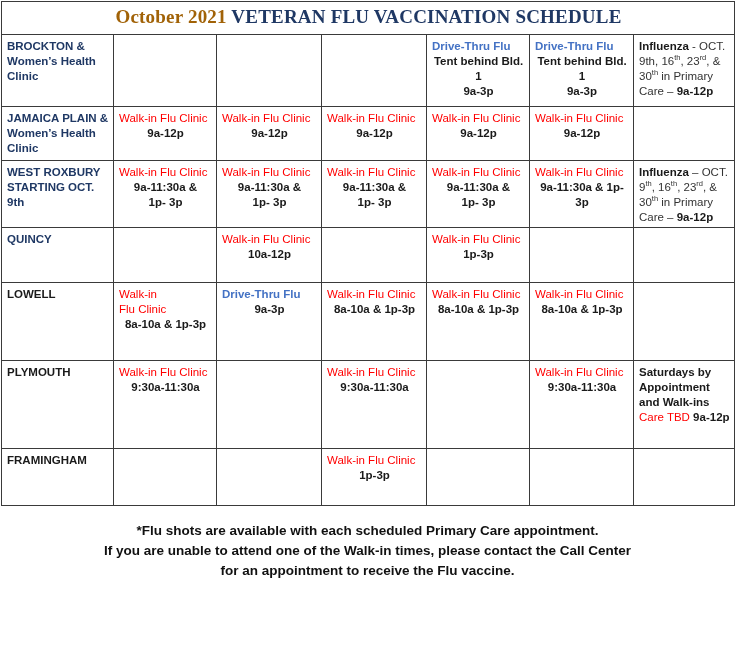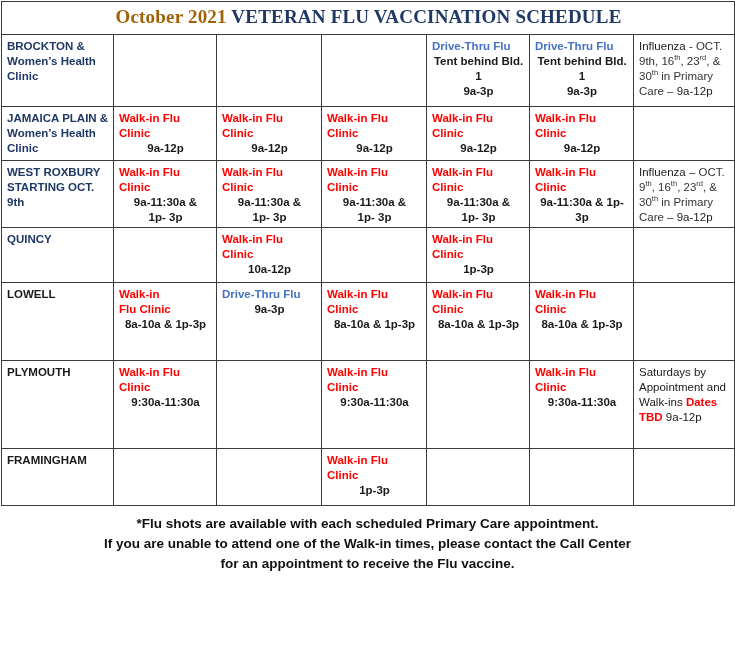--- a/index.html
+++ b/index.html
@@ -60,40 +60,40 @@
     font-weight:bold;
     line-height:15px;
     color:#1F3864;
   }
   .loc.black{color:#1a1a1a;}
   .cell{
     font-size:11.5px;
     line-height:15px;
     color:#111111;
   }
-  .red{color:#FF0000;font-weight:bold;}
+  .red{color:#FF0000;font-weight:normal;}
   .blue{color:#4472C4;font-weight:bold;}
   .dark{color:#1a1a1a;font-weight:bold;text-align:center;}
   .plain{color:#333333;font-weight:normal;}
-  .bold{font-weight:normal;color:#1a1a1a;}
+  .bold{font-weight:bold;color:#1a1a1a;}
   sup{font-size:7.5px;vertical-align:super;line-height:0;}
 
   
   tr.r0 td{height:72px;}
   tr.r1 td{height:54px;}
   tr.r2 td{height:67px;}
   tr.r3 td{height:55px;}
   tr.r4 td{height:78px;}
   tr.r5 td{height:88px;}
   tr.r6 td{height:57px;}
   tr.r7 td{height:60px;}
 
   
   .footer{
-    margin-top:8px;
+    margin-top:15px;
     text-align:center;
     font-size:13.5px;
     font-weight:bold;
     color:#111111;
     line-height:20px;
   }
   .footer div{white-space:nowrap;}
 </style>
 </head>
 <body>
@@ -248,21 +248,21 @@
         <div class="red">Walk-in Flu Clinic</div>
         <div class="dark">9:30a-11:30a</div>
       </td>
       <td class="cell"></td>
       <td class="cell">
         <div class="red">Walk-in Flu Clinic</div>
         <div class="dark">9:30a-11:30a</div>
       </td>
       <td class="cell">
         <span class="bold">Saturdays by Appointment and Walk-ins</span>
-        <span class="red">Dates TBD</span><span class="bold"> 9a-12p</span>
+        <span class="red">Care TBD</span><span class="bold"> 9a-12p</span>
       </td>
     </tr>
 
     <tr class="r6">
       <td class="loc black">FRAMINGHAM</td>
       <td class="cell"></td>
       <td class="cell"></td>
       <td class="cell">
         <div class="red">Walk-in Flu Clinic</div>
         <div class="dark">1p-3p</div>

